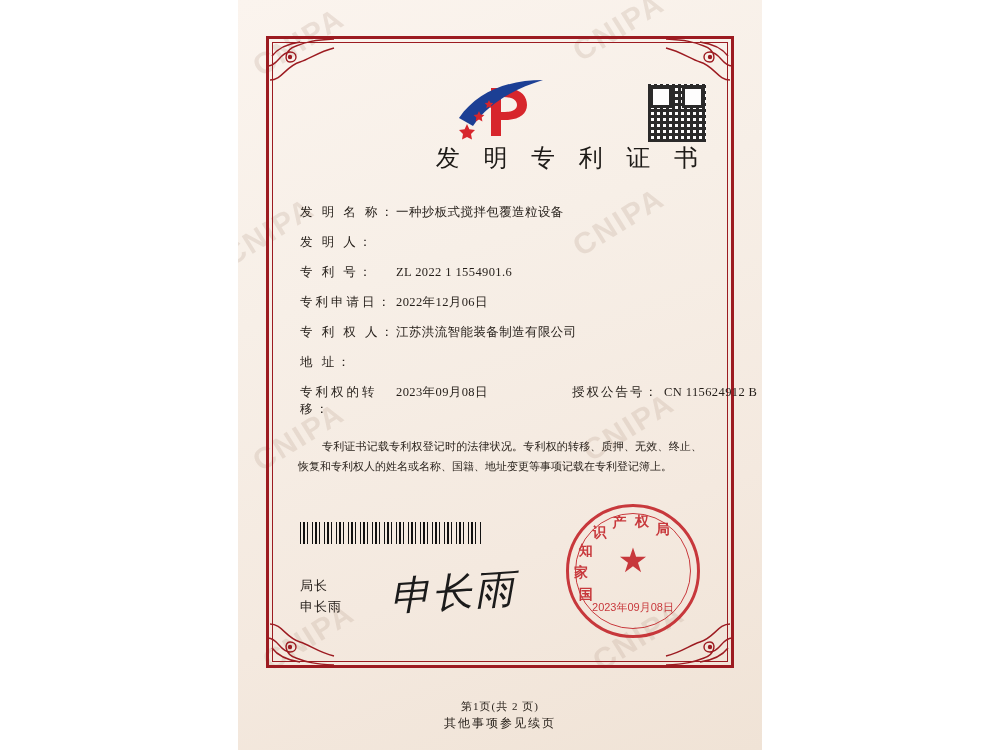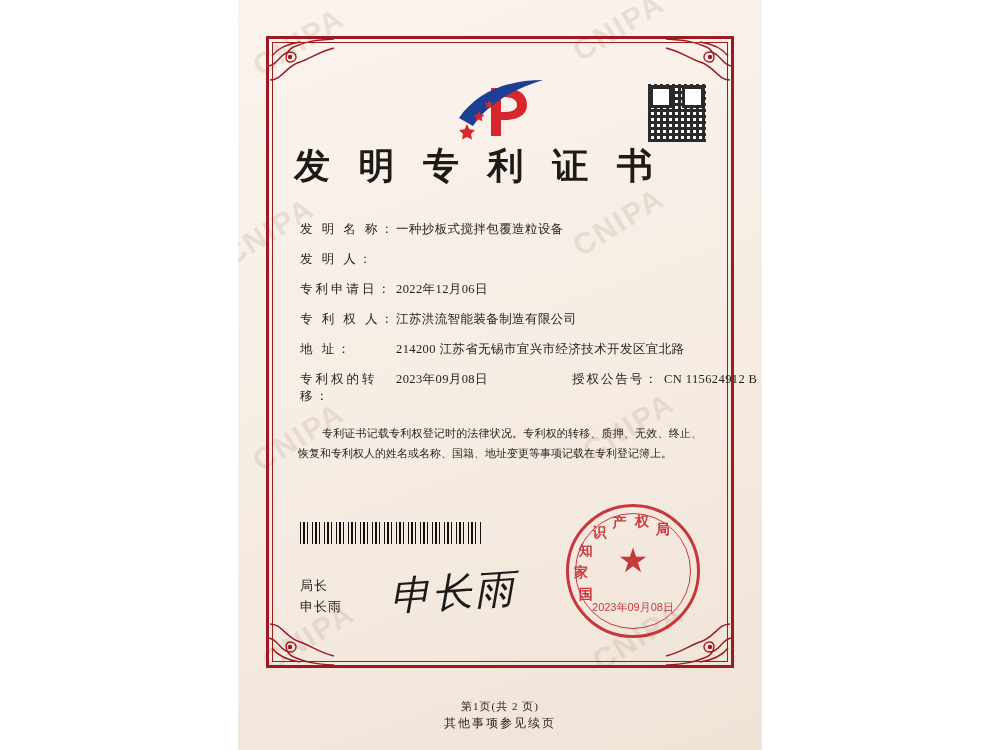--- a/index.html
+++ b/index.html
@@ -119,24 +119,24 @@
   .emblem {
     position: absolute;
     left: 50%;
     top: 18px;
     transform: translateX(-50%);
     width: 106px;
     height: 62px;
   }
 
   .title {
-    text-align: left;
+    text-align: right;
     margin-top: 82px;
-    font-size: 36px;
-    font-weight: bold;
+    font-size: 24px;
+    font-weight: normal;
     letter-spacing: 8px;
     color: #1d1a17;
     font-family: "DejaVu Serif", serif;
   }
 
   .fields {
     margin-top: 30px;
     padding-left: 6px;
   }
   .field-row {
@@ -351,30 +351,33 @@
 
       <div class="fields">
         <div class="field-row">
           <div class="field-label">发 明 名 称：</div>
           <div class="field-value">一种抄板式搅拌包覆造粒设备</div>
         </div>
         <div class="field-row">
           <div class="field-label">发 明 人：</div>
         </div>
         <div class="field-row">
+          <div class="field-label">专 利 号：</div>
+          <div class="field-value">ZL 2022 1 1554901.6</div>
+        </div>
+        <div class="field-row">
           <div class="field-label">专利申请日：</div>
           <div class="field-value">2022年12月06日</div>
         </div>
         <div class="field-row">
           <div class="field-label">专 利 权 人：</div>
           <div class="field-value">江苏洪流智能装备制造有限公司</div>
         </div>
         <div class="field-row">
           <div class="field-label">地 址：</div>
-          <div class="field-value">214200 江苏省无锡市宜兴市经济技术开发区宜北路</div>
         </div>
         <div class="field-row two">
           <div class="field-label">专利权的转移：</div>
           <div class="field-value">2023年09月08日</div>
           <div class="field-label2">授权公告号：</div>
           <div class="field-value">CN 115624912 B</div>
         </div>
       </div>
 
       <div class="paragraphs">

